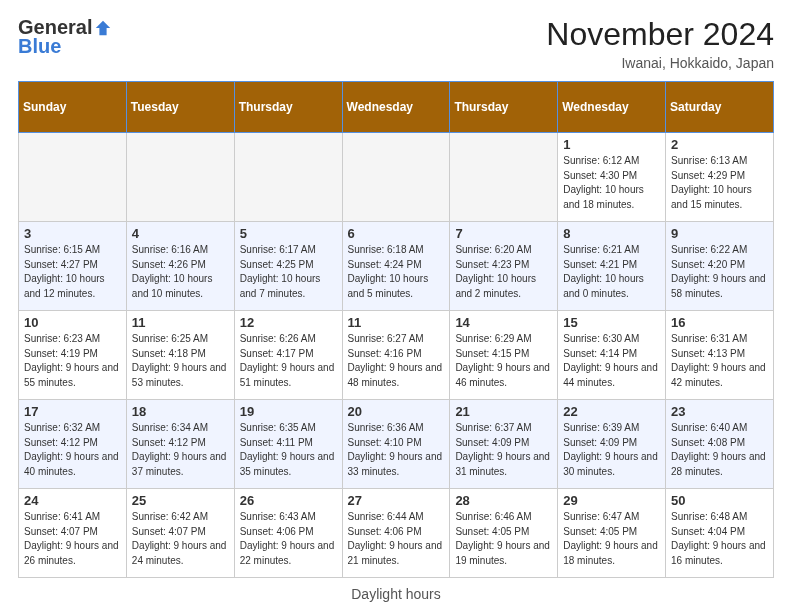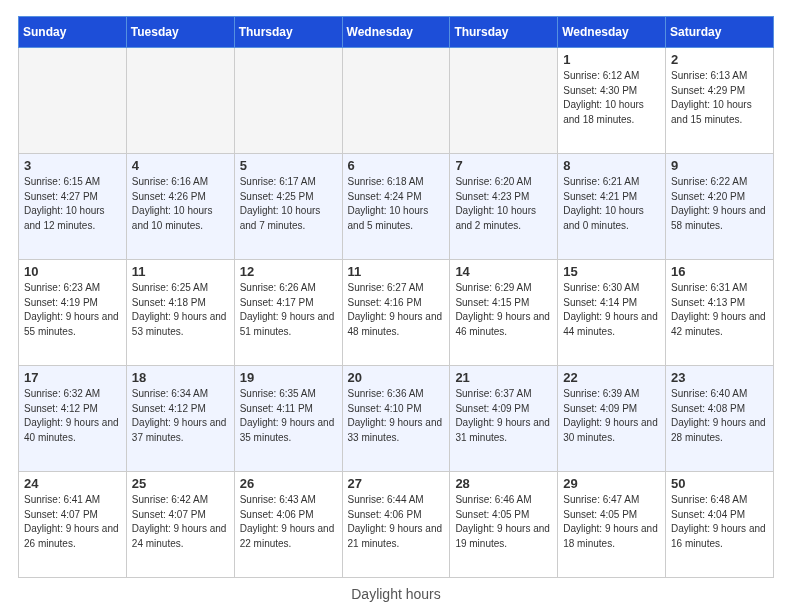--- a/index.html
+++ b/index.html
@@ -55,25 +55,25 @@
       margin-top: 2px;
     }
     .calendar {
       flex: 1;
       border: 1px solid #ccc;
       border-collapse: collapse;
       width: 100%;
       table-layout: fixed;
     }
     .calendar th {
-      background-color: #1d4ed8;
+      background-color: #a16207;
       color: #fff;
       font-size: 12px;
       font-weight: bold;
-      padding: 8px 4px;
+      padding: 18px 4px;
       text-align: left;
       border: 1px solid #5590e0;
     }
     .calendar td {
       border: 1px solid #ccc;
       vertical-align: top;
       padding: 4px 5px;
       font-size: 10px;
       color: #333;
       height: 85px;
@@ -102,20 +102,35 @@
       font-size: 14px;
       color: #555;
       margin-top: 8px;
       text-align: center;
     }
   </style>
 </head>
 <body>
 
 <div class="page">
+  <div class="header">
+    <div class="logo">
+      <div class="logo-text">
+        <span class="logo-general">General</span>
+        <svg class="logo-icon" viewBox="0 0 20 20">
+          <polygon points="10,2 18,10 14,10 14,18 6,18 6,10 2,10" fill="#3a7bd5"></polygon>
+        </svg>
+      </div>
+      <div style="font-size:20px;font-weight:bold;color:#3a7bd5;margin-top:-4px;">Blue</div>
+    </div>
+    <div class="title-block">
+      <div class="month-title">November 2024</div>
+      <div class="location">Iwanai, Hokkaido, Japan</div>
+    </div>
+  </div>
 
   <table class="calendar">
     <thead>
       <tr>
         <th>Sunday</th>
         <th>Tuesday</th>
         <th>Thursday</th>
         <th>Wednesday</th>
         <th>Thursday</th>
         <th>Wednesday</th>

